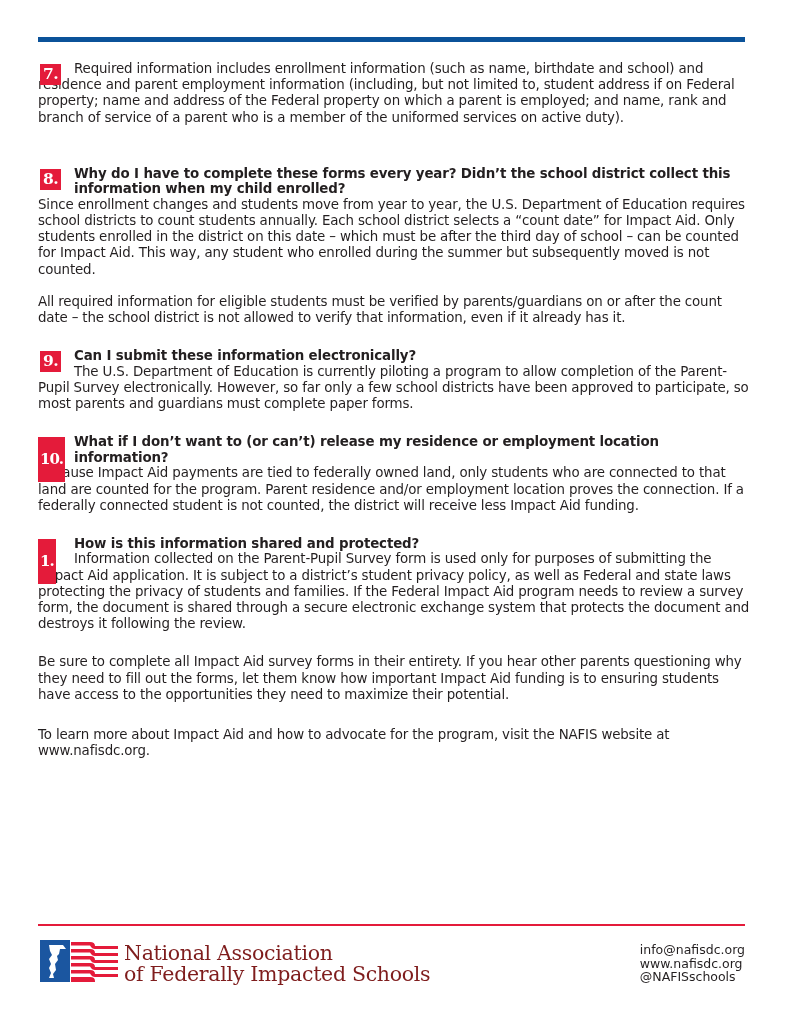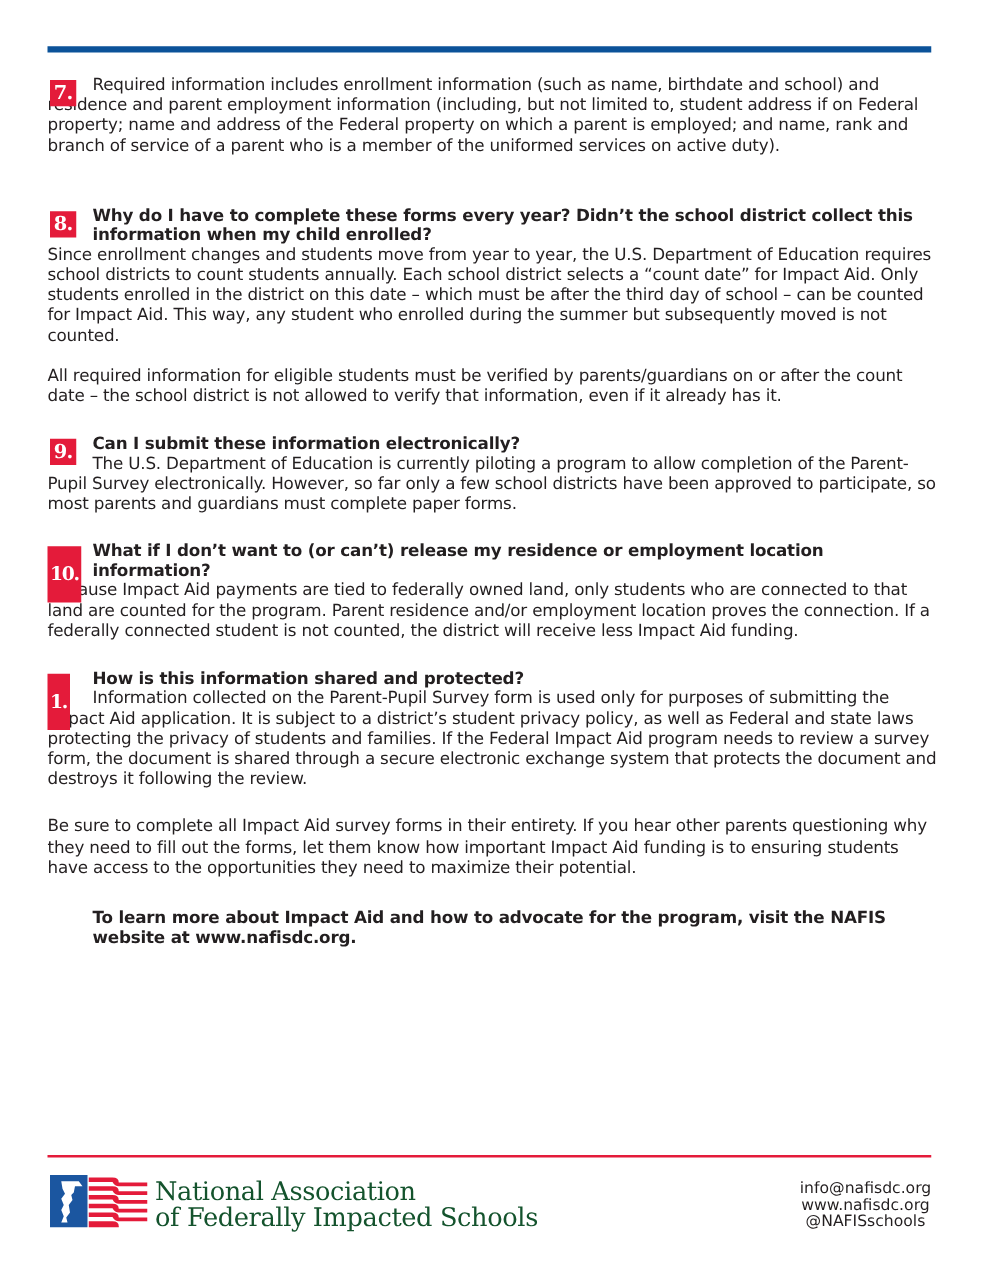--- a/index.html
+++ b/index.html
@@ -26,35 +26,35 @@
     font-family:"DejaVu Serif", serif; font-weight:bold;
     font-size:15.5px; line-height:20px; height:21px;
     padding:0 3px; letter-spacing:-0.5px;
   }
   .badge.wide { left:0px; padding:12px 2px; font-size:15px; letter-spacing:-1px;}
   .q-head.wide { padding-left:36px; }
   p { margin:0; }
   .indent-first { text-indent:36px; }
   .gap { height:16px; }
   .gap-sec { height:22px; }
-  .closing { font-weight:bold;margin-left:36px; }
+  .closing { font-weight:normal; }
   .bottom-line {
     position:absolute; left:38px; top:924px; width:707px; height:2px;
     background:#e41b3a;
   }
   .logo {
     position:absolute; left:40px; top:940px; width:78px; height:42px;
   }
   .org-name {
     position:absolute; left:124px; top:943px;
     font-family:"DejaVu Serif", serif; font-size:20.5px; line-height:21px;
-    color:#14532d; letter-spacing:-0.3px;
+    color:#7f1d1d; letter-spacing:-0.3px;
   }
   .contact {
-    position:absolute; right:44px; top:943px; text-align:center;
+    position:absolute; right:44px; top:943px; text-align:left;
     font-family:"DejaVu Sans", sans-serif; font-size:12.5px; line-height:13.5px;
     color:#231f20;
   }
 </style>
 </head>
 <body>
 
 <div class="top-bar"></div>
 
 <div class="content">

